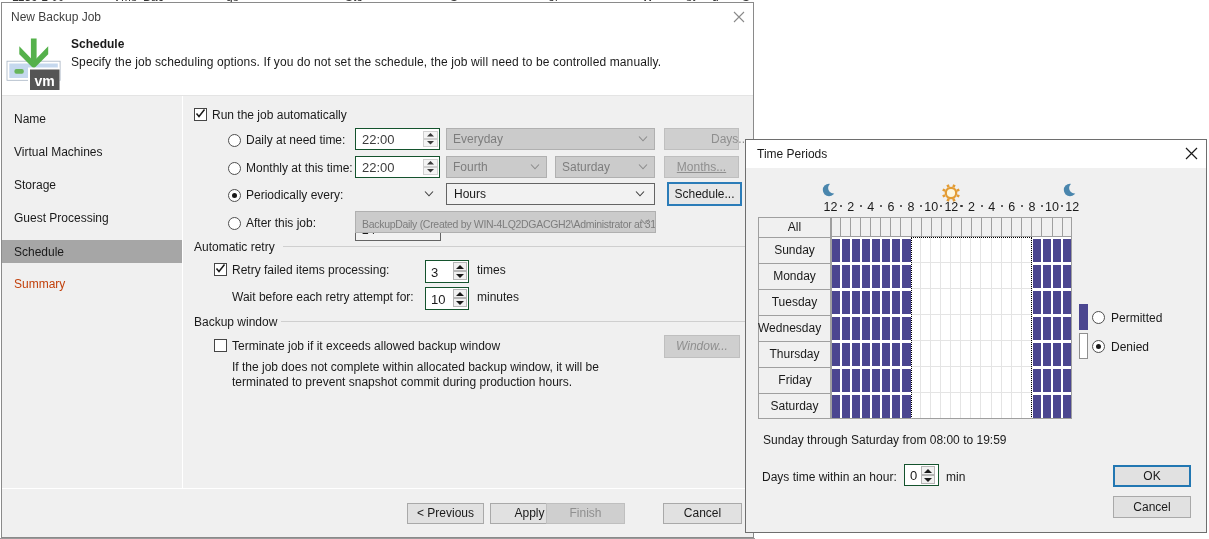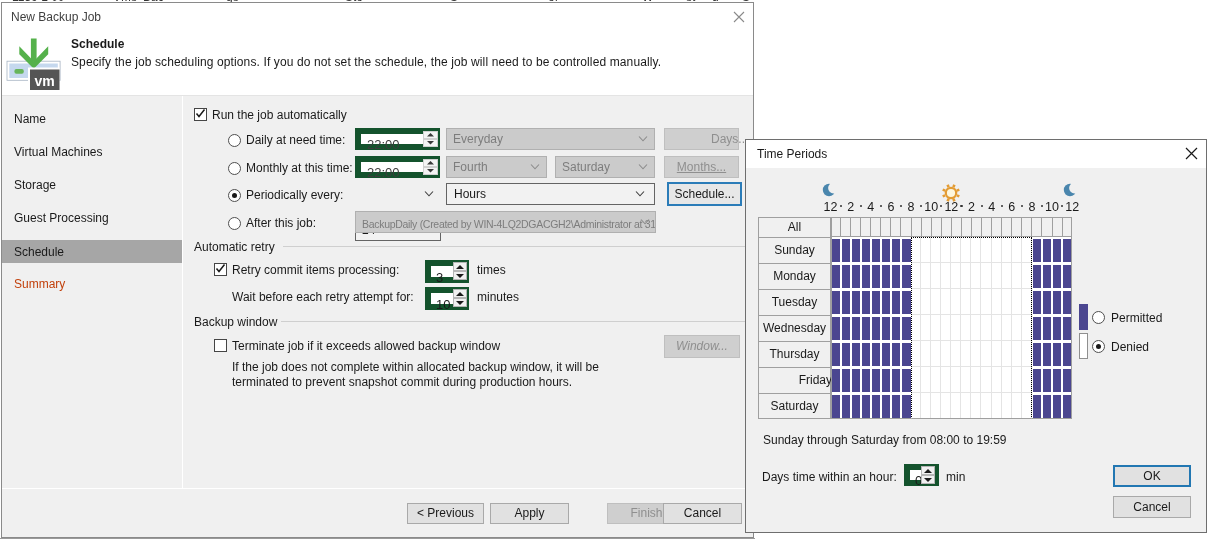--- a/index.html
+++ b/index.html
@@ -2,21 +2,21 @@
 <html><head><meta charset="utf-8"><style>
 
 *{margin:0;padding:0;box-sizing:border-box}
 html,body{width:1209px;height:539px;overflow:hidden;background:#fff;
  font-family:"Liberation Sans",sans-serif;font-size:12px;color:#1a1a1a}
 .ab{position:absolute}
 .txt{position:absolute;white-space:nowrap;line-height:14px}
 .cb{position:absolute;width:13px;height:13px;background:#fff;border:1px solid #454545}
 .rad{position:absolute;width:13px;height:13px;background:#fff;border:1px solid #4f4f4f;border-radius:50%}
 .rdot{position:absolute;left:3px;top:3px;width:5px;height:5px;border-radius:50%;background:#1a1a1a}
-.fld{position:absolute;background:#fff;border:6px solid #14532d}
+.fld{position:absolute;background:#fff;border:1px solid #14532d}
 .combo{position:absolute;background:#f2f2f2;border:1px solid #646464}
 .combod{position:absolute;background:#cbcbcb;border:1px solid #b0b0b0;color:#7d7d7d}
 .btn{position:absolute;background:#e1e1e1;border:1px solid #a9a9a9;text-align:center;color:#1a1a1a}
 .btnd{position:absolute;background:#cfcfcf;border:1px solid #bfbfbf;text-align:center;color:#8f8f8f}
 .cvtx{display:block;line-height:19px}
 svg{position:absolute;display:block}
 
 </style></head><body>
 <div class="ab" style="left:0;top:0;width:1209px;height:2px;overflow:hidden;background:#fff">
 <div class="txt" style="left:12px;top:-10px;color:#333">1139 1 00</div>
@@ -139,21 +139,21 @@
   </div>
 <svg style="left:640px;top:219px" width="10" height="6" viewBox="0 0 10 6">
     <path d="M1,0.5 L5,4.8 L9,0.5" stroke="#8b8b8b" stroke-width="1.1" fill="none"></path>
   </svg>
 <div class="txt" style="left:194px;top:240px">Automatic retry</div>
 <div style="position:absolute;left:283px;top:246px;width:465px;height:1px;background:#cfcfcf;"></div>
 <div class="cb" style="left:214px;top:263px"></div>
 <svg style="left:214px;top:262px" width="13" height="13" viewBox="0 0 13 13">
     <path d="M2.5,6.5 L5,9.5 L10.5,2.5" stroke="#1a1a1a" stroke-width="1.5" fill="none"></path>
   </svg>
-<div class="txt" style="left:232px;top:263px">Retry commit items processing:</div>
+<div class="txt" style="left:232px;top:263px">Retry failed items processing:</div>
 <div class="fld" style="left:425px;top:260px;width:44px;height:23px;">
     <span style="position:absolute;left:5px;top:4px;font-size:13px;color:#1a1a1a">3</span>
   </div>
 <div class="ab" style="left:453px;top:262px;width:14px;height:9px;border:1px solid #b5b5b5;background:#f0f0f0"></div>
 <div class="ab" style="left:453px;top:271px;width:14px;height:9px;border:1px solid #b5b5b5;background:#f0f0f0"></div>
 <svg style="left:456px;top:265px" width="8" height="4" viewBox="0 0 8 4">
     <path d="M0,4 L4,0 L8,4 z" fill="#1a1a1a"></path>
   </svg>
 <svg style="left:456px;top:274px" width="8" height="4" viewBox="0 0 8 4">
     <path d="M0,0 L4,4 L8,0 z" fill="#1a1a1a"></path>
@@ -179,21 +179,21 @@
 <div class="btnd" style="left:664px;top:335px;width:76px;height:23px;font-style:italic;">
     <span class="cvtx" style="line-height:21px">Window...</span>
   </div>
 <div class="txt" style="left:232px;top:360px;white-space:normal;width:390px;line-height:14.5px">If the job does not complete within allocated backup window, it will be terminated to prevent snapshot commit during production hours.</div>
 <div class="btn" style="left:407px;top:503px;width:77px;height:21px;">
     <span class="cvtx">&lt; Previous</span>
   </div>
 <div class="btn" style="left:490px;top:503px;width:79px;height:21px;">
     <span class="cvtx">Apply</span>
   </div>
-<div class="btnd" style="left:607px;top:503px;width:79px;height:21px;">
+<div class="btnd" style="left:546px;top:503px;width:79px;height:21px;">
     <span class="cvtx">Finish</span>
   </div>
 <div class="btn" style="left:663px;top:503px;width:79px;height:21px;">
     <span class="cvtx">Cancel</span>
   </div>
 <div style="position:absolute;left:0px;top:538px;width:755px;height:1px;background:#9a9a9a;"></div>
 <div style="position:absolute;left:745px;top:139px;width:462px;height:394px;border:1px solid #6e6e6e;background:#f0f0f0;"></div>
 <div style="position:absolute;left:746px;top:140px;width:460px;height:28px;background:#fff;"></div>
 <div class="txt" style="left:757px;top:147px">Time Periods</div>
 <svg style="left:1184px;top:146px" width="15" height="15" viewBox="0 0 15 15">
@@ -245,25 +245,25 @@
 <div class="ab" style="left:1061.1100000000001px;top:205px;width:2.2px;height:2.2px;background:#333;border-radius:50%"></div>
 <div style="position:absolute;left:758px;top:217px;width:73px;height:202px;background:#f0f0f0;border:1px solid #9f9f9f;"></div>
 <div class="txt" style="left:758px;top:220px;width:73px;text-align:center">All</div>
 <div style="position:absolute;left:758px;top:237px;width:73px;height:1px;background:#9f9f9f;"></div>
 <div class="txt" style="left:758px;top:243px;width:73px;text-align:center">Sunday</div>
 <div style="position:absolute;left:758px;top:263px;width:73px;height:1px;background:#9f9f9f;"></div>
 <div class="txt" style="left:758px;top:269px;width:73px;text-align:center">Monday</div>
 <div style="position:absolute;left:758px;top:289px;width:73px;height:1px;background:#9f9f9f;"></div>
 <div class="txt" style="left:758px;top:295px;width:73px;text-align:center">Tuesday</div>
 <div style="position:absolute;left:758px;top:315px;width:73px;height:1px;background:#9f9f9f;"></div>
-<div class="txt" style="left:758px;top:321px;width:73px;text-align:center">Wednesday</div>
+<div class="txt" style="left:758px;top:321px;width:57px;text-align:center">Wednesday</div>
 <div style="position:absolute;left:758px;top:341px;width:73px;height:1px;background:#9f9f9f;"></div>
 <div class="txt" style="left:758px;top:347px;width:73px;text-align:center">Thursday</div>
 <div style="position:absolute;left:758px;top:367px;width:73px;height:1px;background:#9f9f9f;"></div>
-<div class="txt" style="left:758px;top:373px;width:74px;text-align:right">Friday</div>
+<div class="txt" style="left:758px;top:373px;width:74px;text-align:center">Friday</div>
 <div style="position:absolute;left:758px;top:393px;width:73px;height:1px;background:#9f9f9f;"></div>
 <div class="txt" style="left:758px;top:399px;width:73px;text-align:center">Saturday</div>
 <div style="position:absolute;left:830.5px;top:217px;width:241.68px;height:20px;background:repeating-linear-gradient(90deg,#f0f0f0 0px,#f0f0f0 9.07px,#9f9f9f 9.07px,#9f9f9f 10.07px);border-top:1px solid #9f9f9f;border-bottom:1px solid #9f9f9f;"></div>
 <div style="position:absolute;left:830.5px;top:237px;width:241.68px;height:182px;background:#fff;"></div>
 <div style="position:absolute;left:911.06px;top:237px;width:120.84px;height:182px;background:repeating-linear-gradient(90deg,transparent 0px,transparent 9.07px,#e4e4e4 9.07px,#e4e4e4 10.07px),repeating-linear-gradient(180deg,transparent 0px,transparent 25px,#e4e4e4 25px,#e4e4e4 26px);"></div>
 <div style="position:absolute;left:830.5px;top:239px;width:80.56px;height:23px;background:repeating-linear-gradient(90deg,#fff 0px,#fff 1px,#4b4690 1px,#4b4690 9.07px,#fff 9.07px,#fff 10.07px);"></div>
 <div style="position:absolute;left:1031.9px;top:239px;width:40.28px;height:23px;background:repeating-linear-gradient(90deg,#fff 0px,#fff 1px,#4b4690 1px,#4b4690 9.07px,#fff 9.07px,#fff 10.07px);"></div>
 <div style="position:absolute;left:830.5px;top:265px;width:80.56px;height:23px;background:repeating-linear-gradient(90deg,#fff 0px,#fff 1px,#4b4690 1px,#4b4690 9.07px,#fff 9.07px,#fff 10.07px);"></div>
 <div style="position:absolute;left:1031.9px;top:265px;width:40.28px;height:23px;background:repeating-linear-gradient(90deg,#fff 0px,#fff 1px,#4b4690 1px,#4b4690 9.07px,#fff 9.07px,#fff 10.07px);"></div>
 <div style="position:absolute;left:830.5px;top:291px;width:80.56px;height:23px;background:repeating-linear-gradient(90deg,#fff 0px,#fff 1px,#4b4690 1px,#4b4690 9.07px,#fff 9.07px,#fff 10.07px);"></div>

